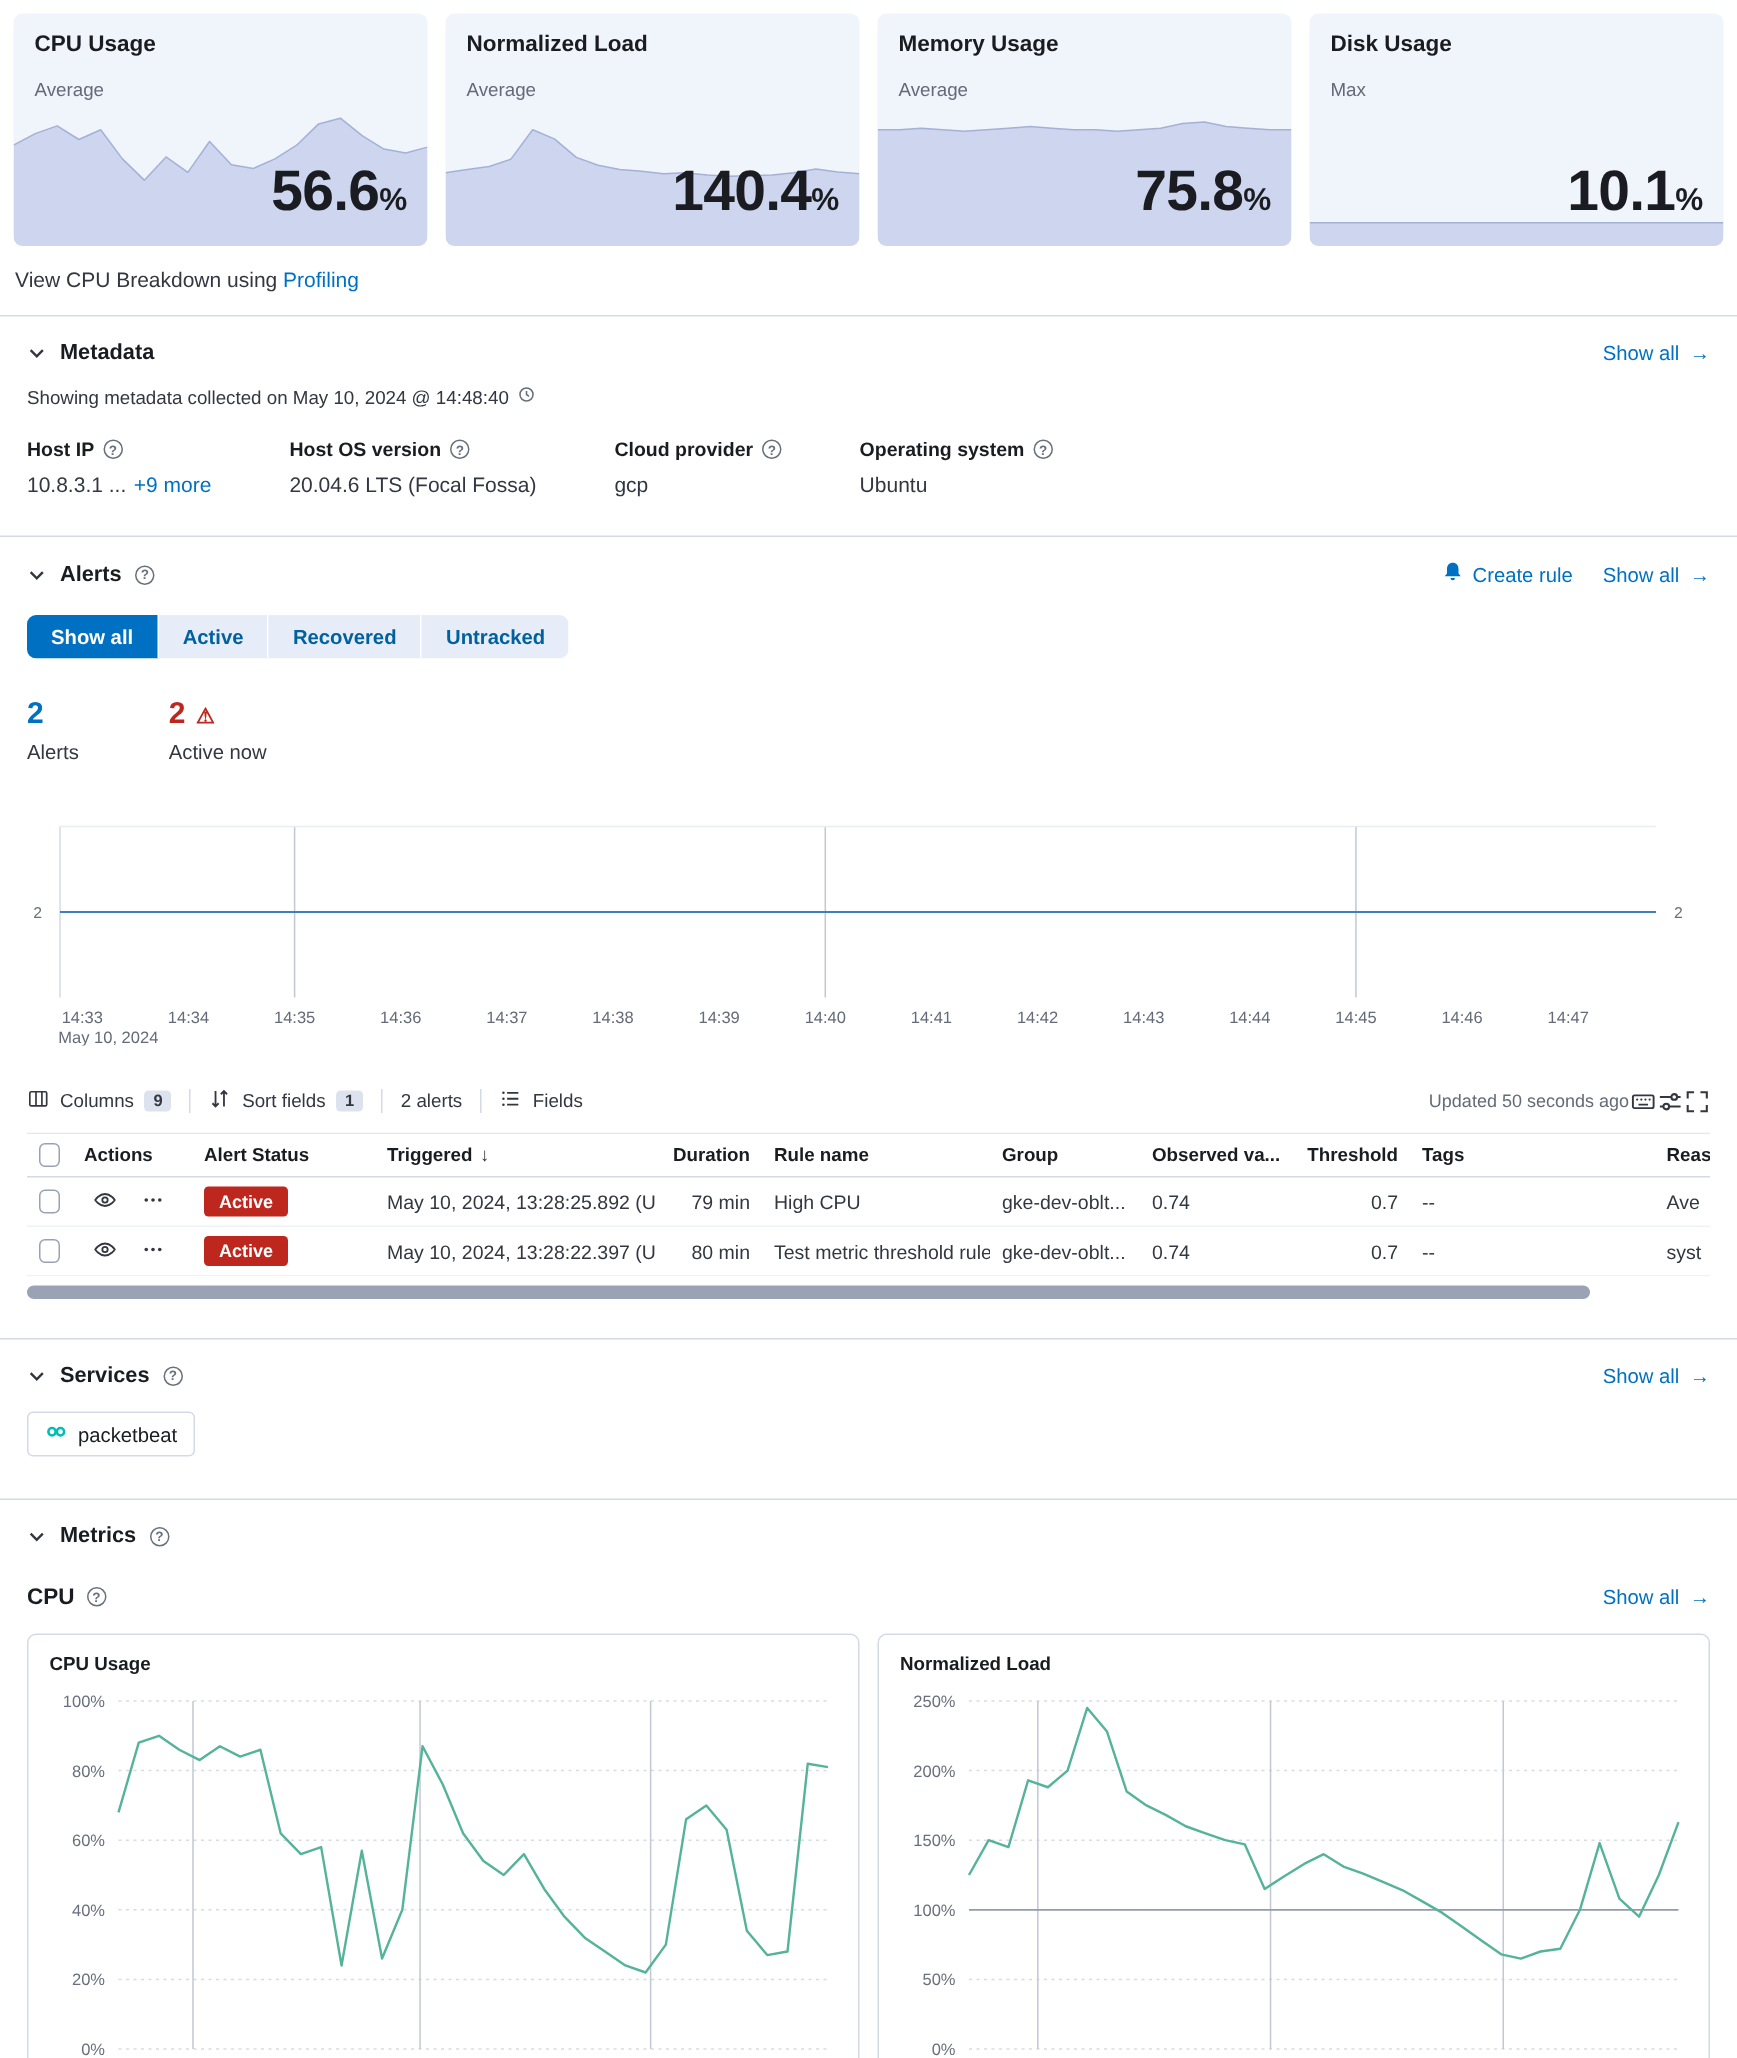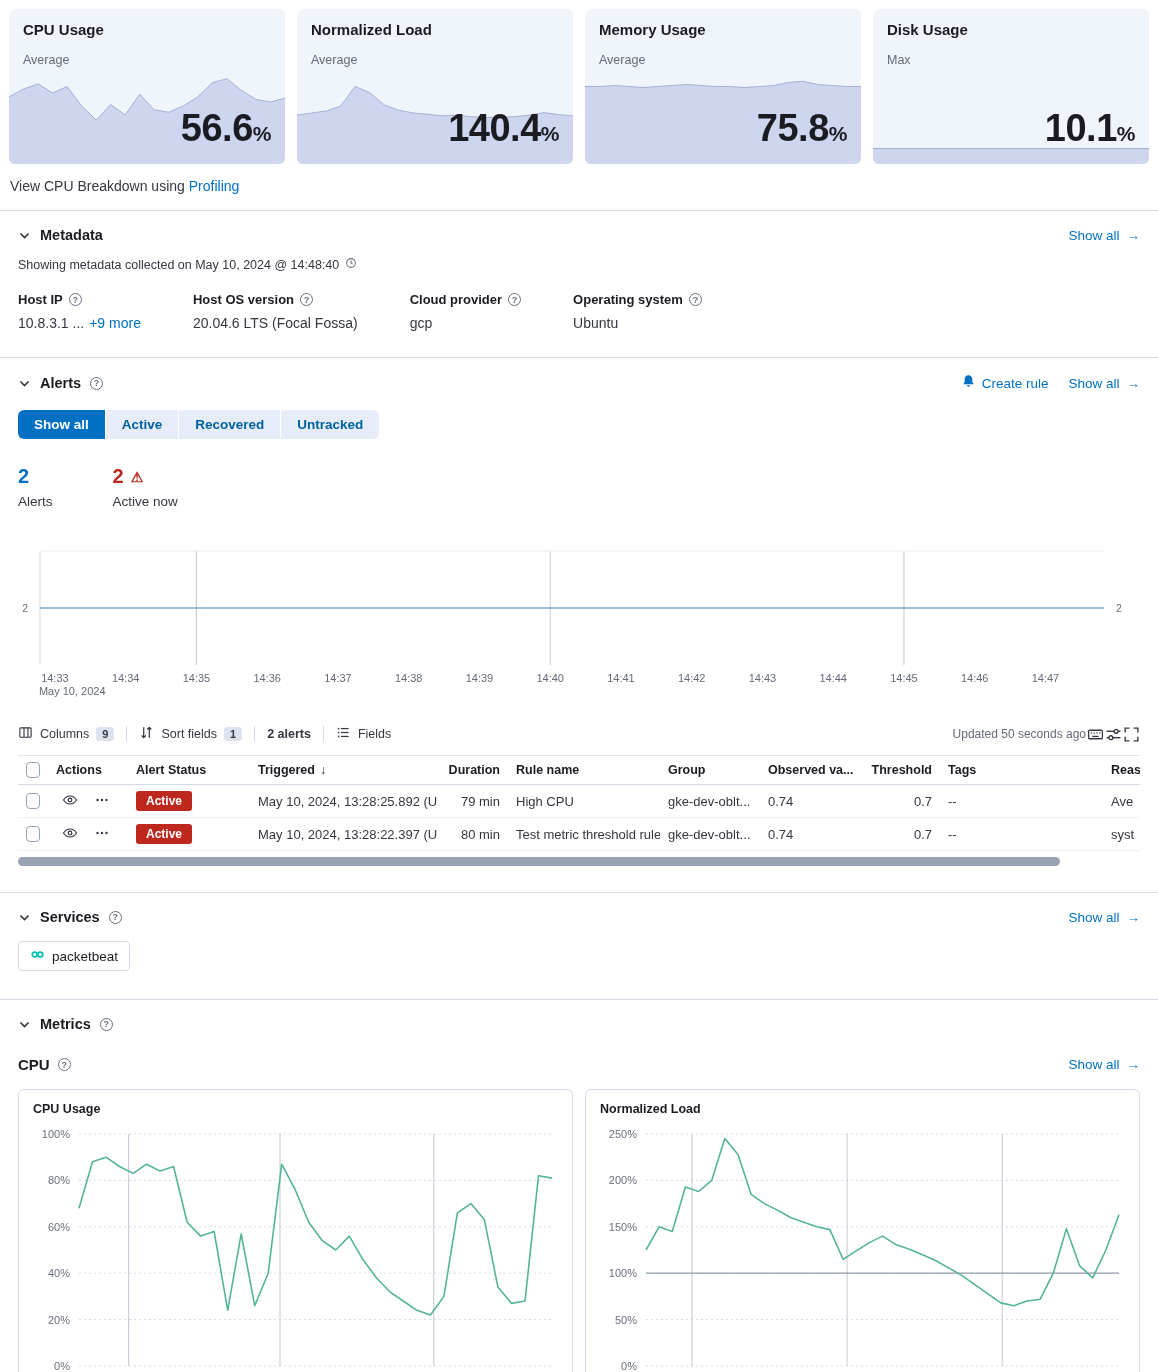--- a/index.html
+++ b/index.html
@@ -296,21 +296,21 @@
     <span class="tool-btn">
       <span>
         <svg width="15" height="15" viewBox="0 0 16 16" fill="none" stroke="#343741" stroke-width="1.3">
             <path d="M5 2.5v11M2.8 11.2L5 13.5l2.2-2.3M11 13.5v-11M8.8 4.8L11 2.5l2.2 2.3"></path>
           </svg>
       </span>
       <span>Sort fields</span>
       <span class="count-badge">1</span>
     </span>
     <span class="tdiv"></span>
-    <span style="font-weight:700;">2 alerts</span>
+    <span style="font-weight:400;">2 alerts</span>
     <span class="tdiv"></span>
     <span class="tool-btn">
       <span>
         <svg width="15" height="15" viewBox="0 0 16 16" stroke="#343741" stroke-width="1.3" fill="#343741">
             <line x1="5.4" y1="3.8" x2="13.4" y2="3.8"></line>
             <line x1="5.4" y1="8" x2="13.4" y2="8"></line>
             <line x1="5.4" y1="12.2" x2="13.4" y2="12.2"></line>
             <circle cx="2.8" cy="3.8" r="0.9" stroke="none"></circle>
             <circle cx="2.8" cy="8" r="0.9" stroke="none"></circle>
             <circle cx="2.8" cy="12.2" r="0.9" stroke="none"></circle>

